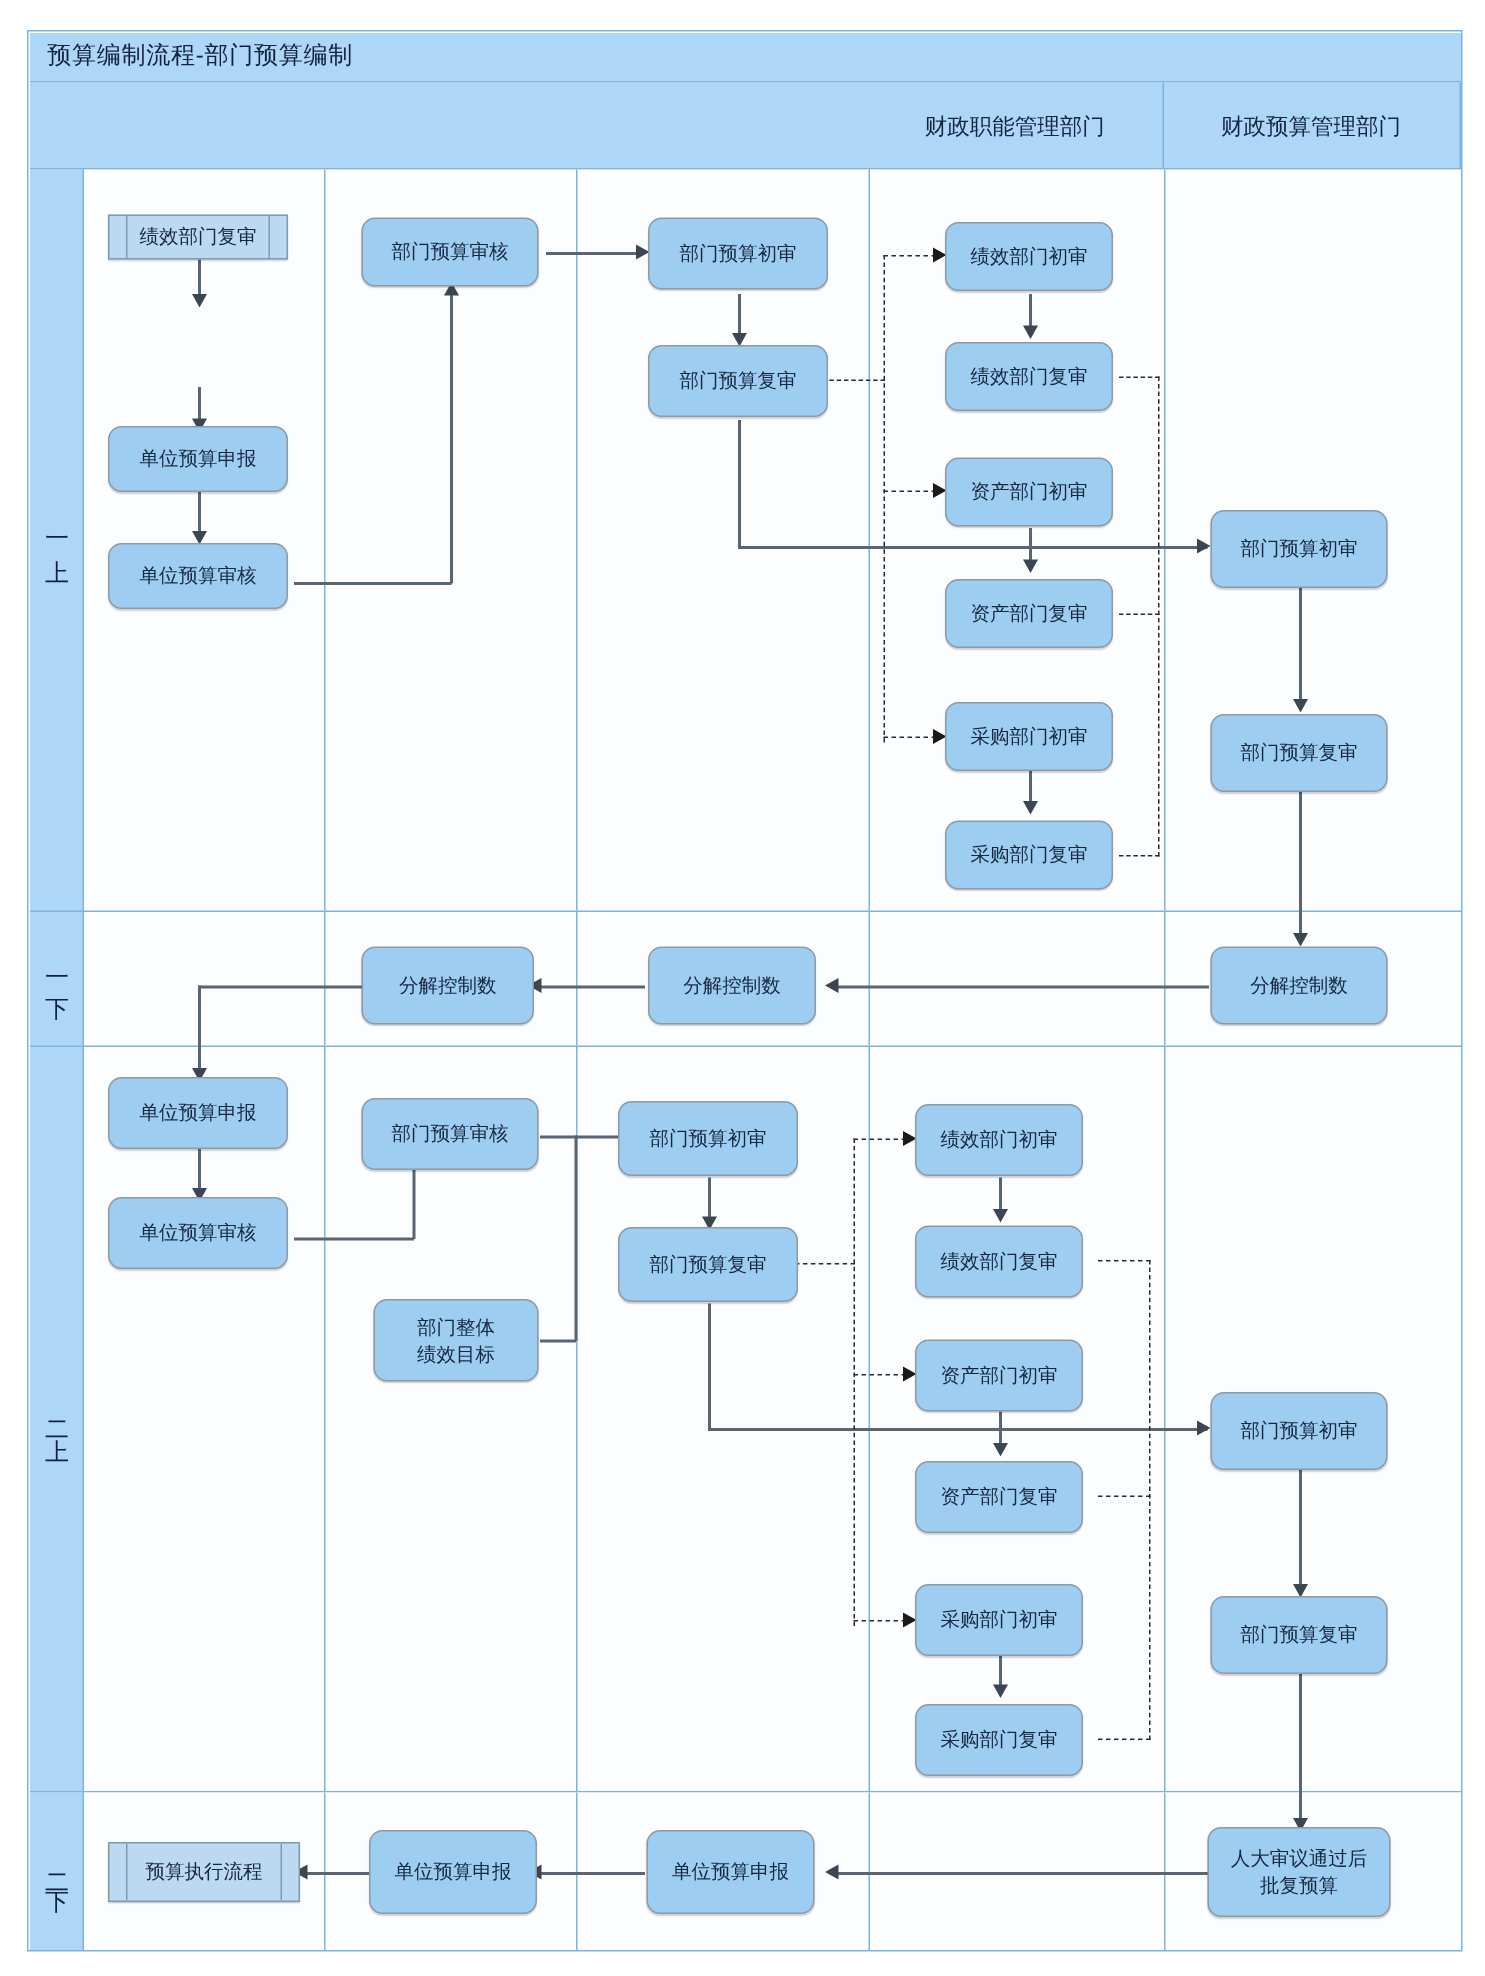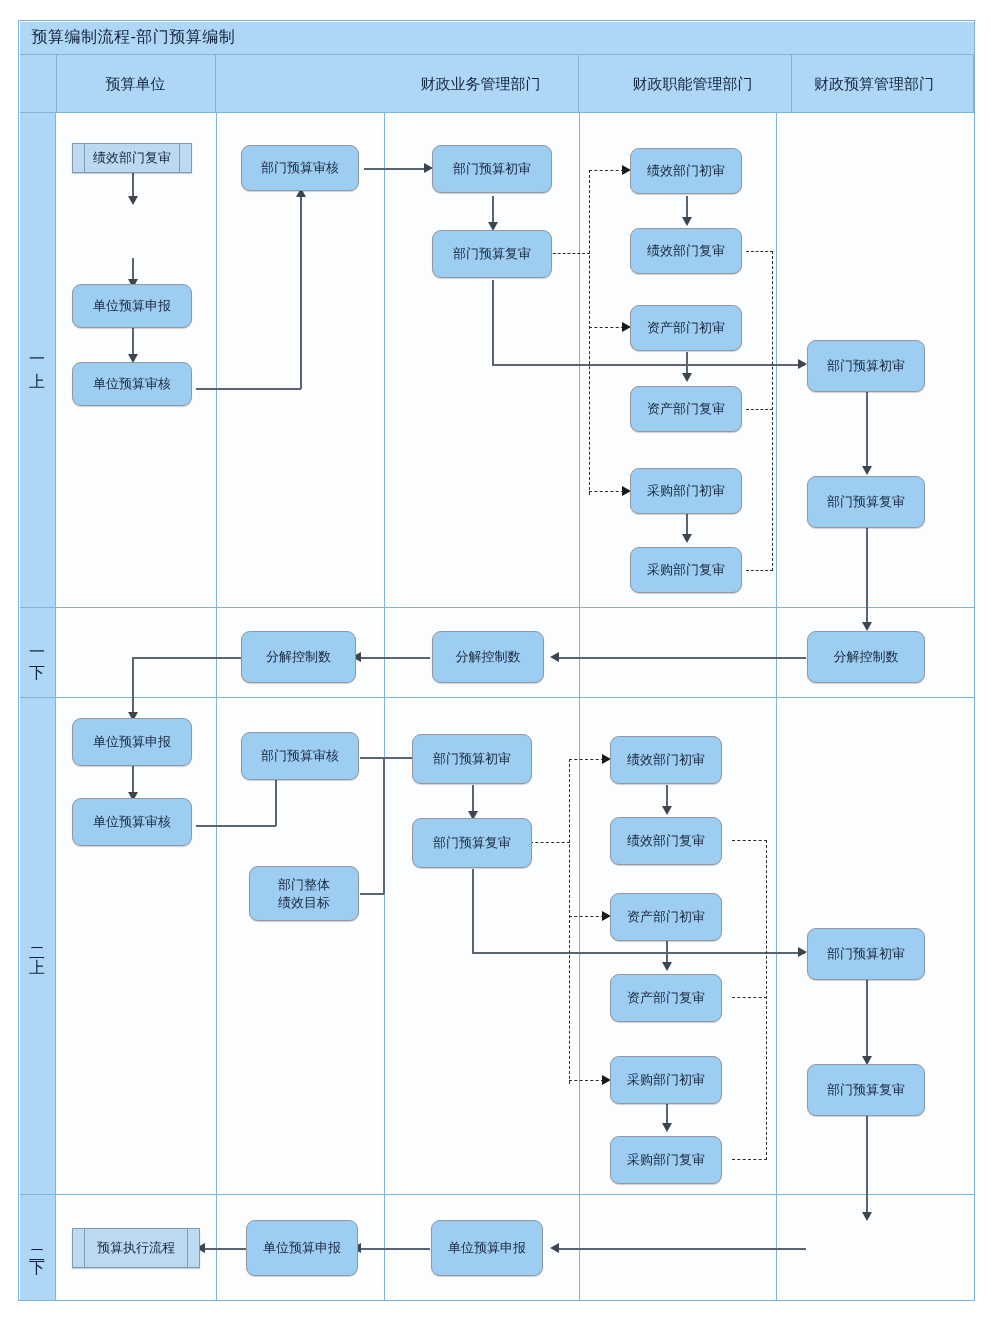--- a/index.html
+++ b/index.html
@@ -75,23 +75,21 @@
 
 <div id="page">
   <div class="frame"></div>
 
   <div class="title-bar">
     <div class="title-text">预算编制流程-部门预算编制</div>
   </div>
 
   <div class="header-row">
     <div class="hspacer"></div>
-    <div class="hcell first" style="left:36px;width:160px;">预算单位</div>
-    <div class="hcell" style="left:364px;width:195px;">财政业务管理部门</div>
-    <div class="hcell" style="left:559px;width:197px;margin-left:16px;">财政职能管理部门</div>
+    <div class="hcell" style="left:559px;width:197px;">财政职能管理部门</div>
     <div class="hcell" style="left:756px;width:198px;">财政预算管理部门</div>
   </div>
 
   <div class="lane-label" style="top:113px;height:495px;">
     <span>一上</span>
     </div>
   <div class="lane-label" style="top:608px;height:90px;">
     <span>一下</span>
     </div>
   <div class="lane-label" style="top:698px;height:497px;">
@@ -353,13 +351,17 @@
     </div>
 
   <div class="node" style="left:246px;top:1220px;width:112px;height:56px;">
     <span>单位预算申报</span>
     </div>
 
   <div class="node" style="left:431px;top:1220px;width:112px;height:56px;">
     <span>单位预算申报</span>
     </div>
 
+  <div class="node two-line" style="left:805px;top:1218px;width:122px;height:60px;flex-direction:column;">
+    <span>人大审议通过后</span>
+    <span>批复预算</span>
+    </div>
 </div>
 
 </body></html>

